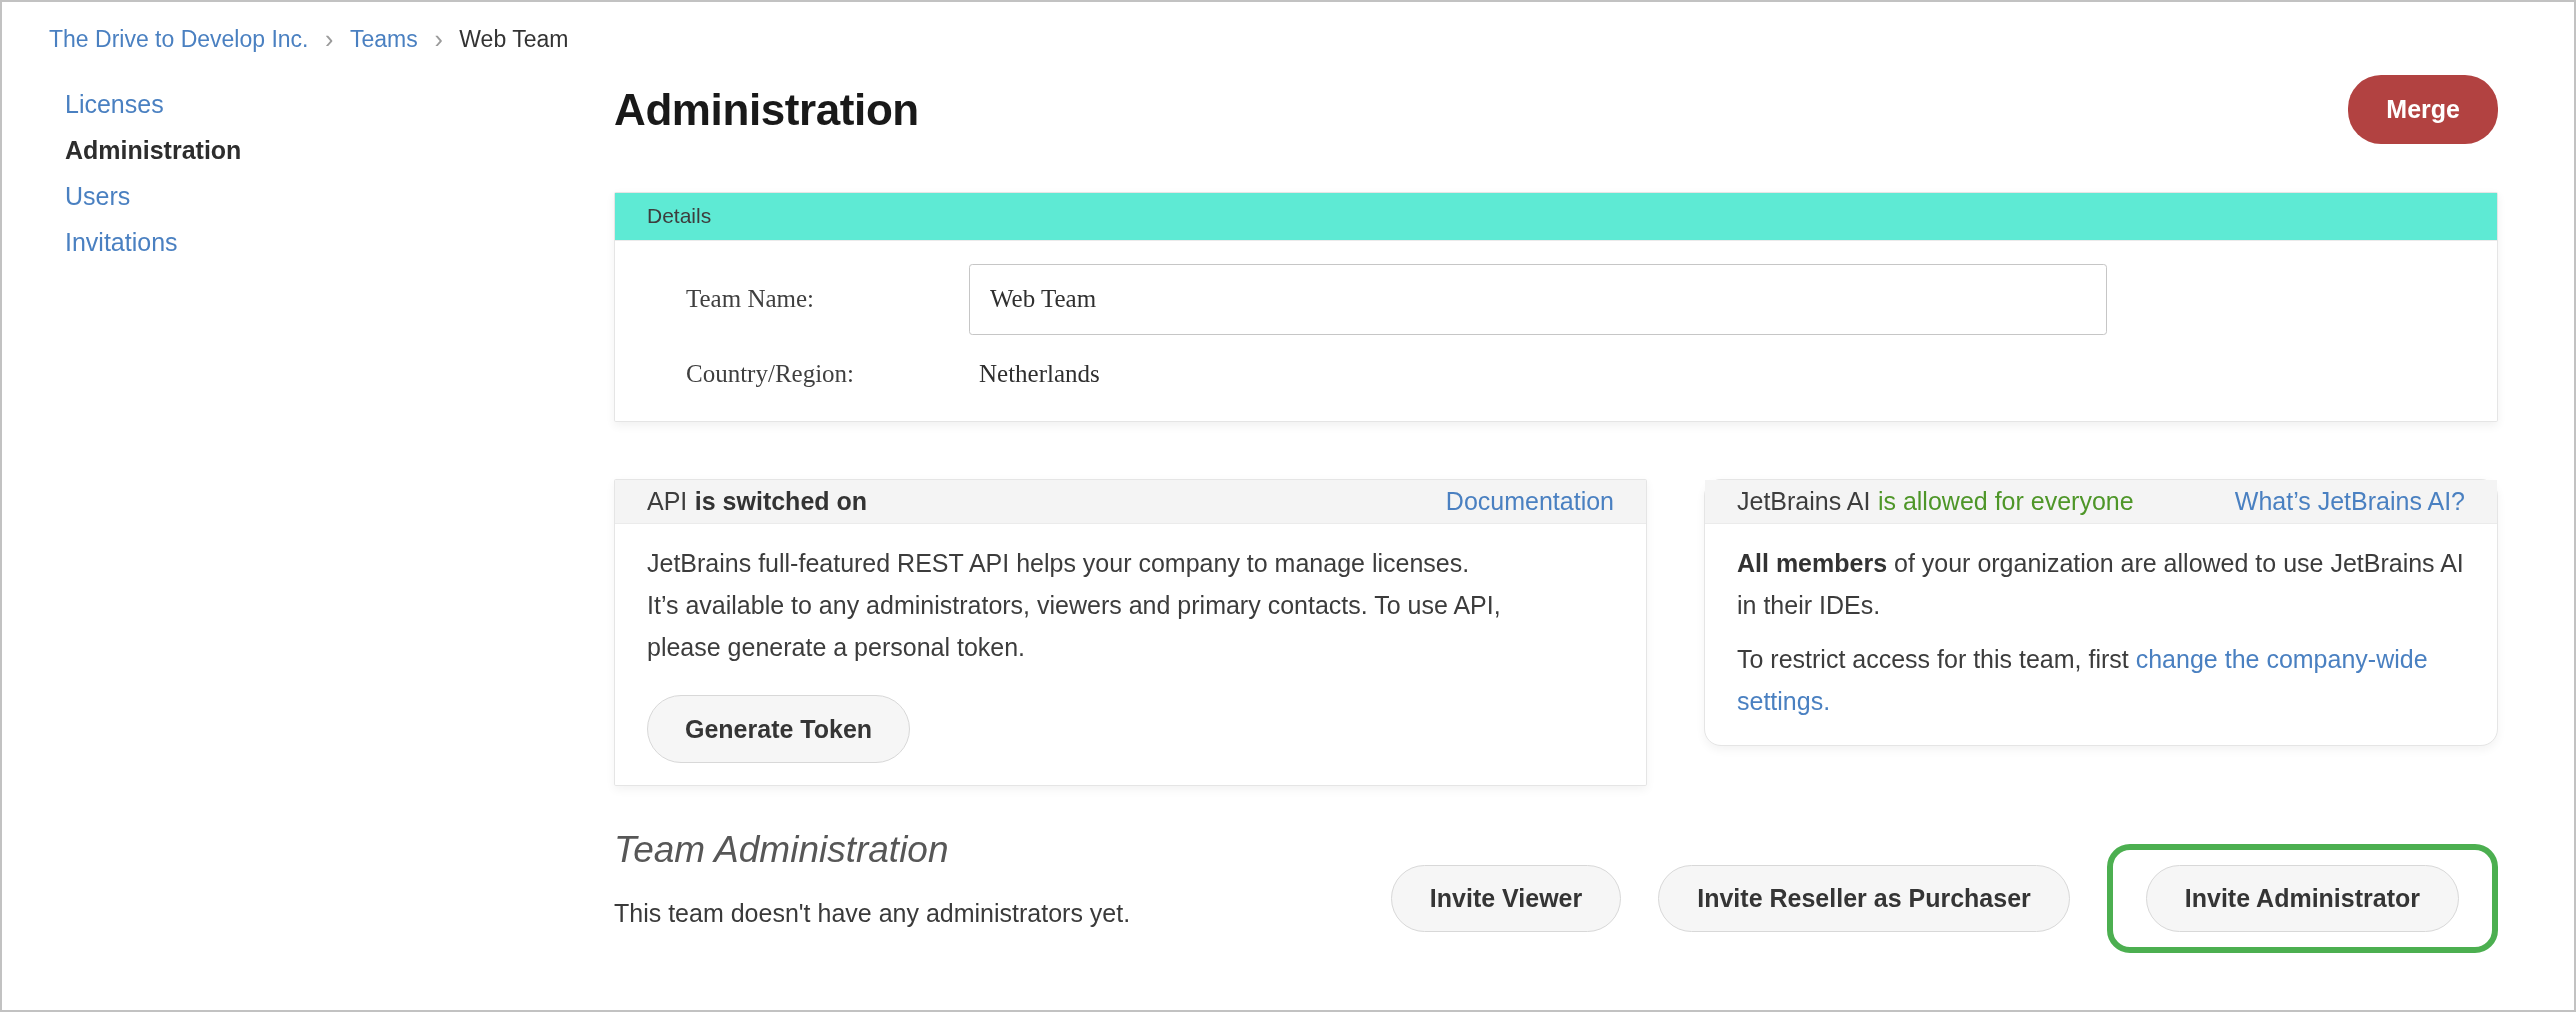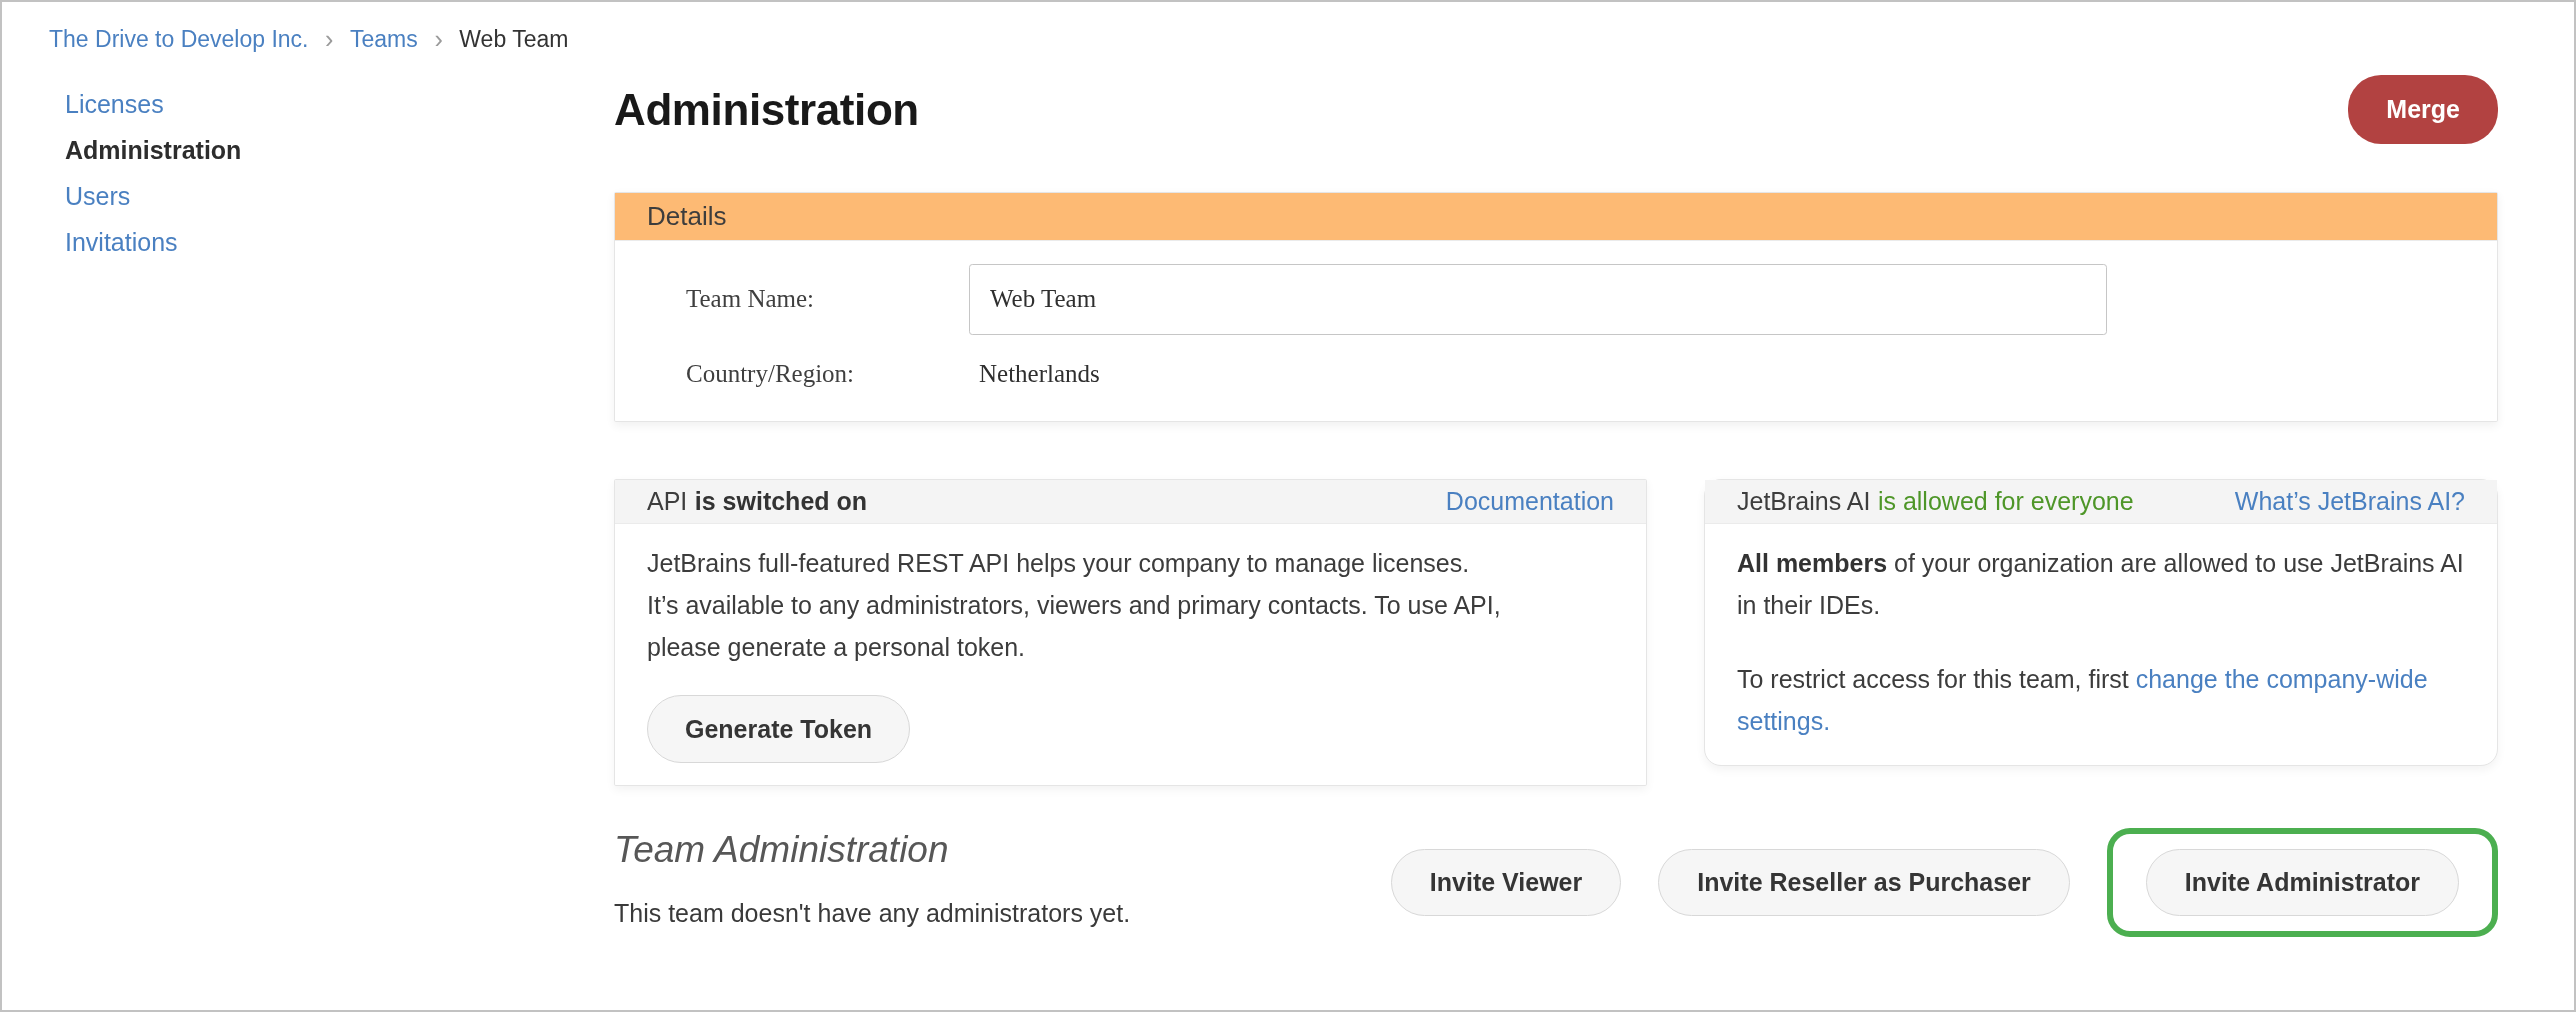--- a/index.html
+++ b/index.html
@@ -76,23 +76,23 @@
 
   
   .panel {
     margin-top:48px;
     border:1.7px solid #e5e5e5;
     border-radius:1.7px;
     background:#ffffff;
     box-shadow:0 3.3px 10px rgba(0,0,0,0.06);
   }
   .panel-header {
-    background:#fdba74;
+    background:#5eead4;
     padding:10px 32px;
-    font-size:26px;
+    font-size:21px;
     line-height:26.6px;
     color:#3d3d3d;
     border-bottom:1.7px solid #ebebeb;
   }
   .panel-body { padding:23px 32px 33px 71px; }
   .detail-row { display:flex; align-items:center;font-family:Liberation Serif, serif; }
   .detail-row + .detail-row { margin-top:25px;gap:10px; }
   .detail-label {
     width:283px;
     flex:0 0 283px;
@@ -145,38 +145,38 @@
     border:1.7px solid #d8d8d8;
     border-radius:37px;
     font-family:inherit;
     font-size:25px;
     font-weight:700;
     color:#353535;
     padding:20px 37px;
     cursor:pointer;
     line-height:26.6px;
   }
-  .para2 { margin-top:32px; }
+  .para2 { margin-top:12px; }
   .card.ai .card-body { padding-bottom:23px; }
   .bold { font-weight:700; color:#333333; }
 
   
   .team-admin { position:relative; margin-top:42px; min-height:141px; }
   .section-title {
     margin-top:37px;
     font-size:37px;
     line-height:43px;
     font-weight:400;
     color:#575757;
     font-style:italic;
   }
   .empty-message { margin-top:26.6px; font-size:25px; line-height:32px; color:#3a3a3a; }
   .invite-buttons {
     position:absolute;
-    top:0; right:0;
+    top:16px; right:0;
     display:flex;
     align-items:center;
     gap:37px;
   }
   .invite-btn {
     background:#f6f6f6;
     border:1.7px solid #d8d8d8;
     border-radius:37px;
     font-family:inherit;
     font-size:25px;

